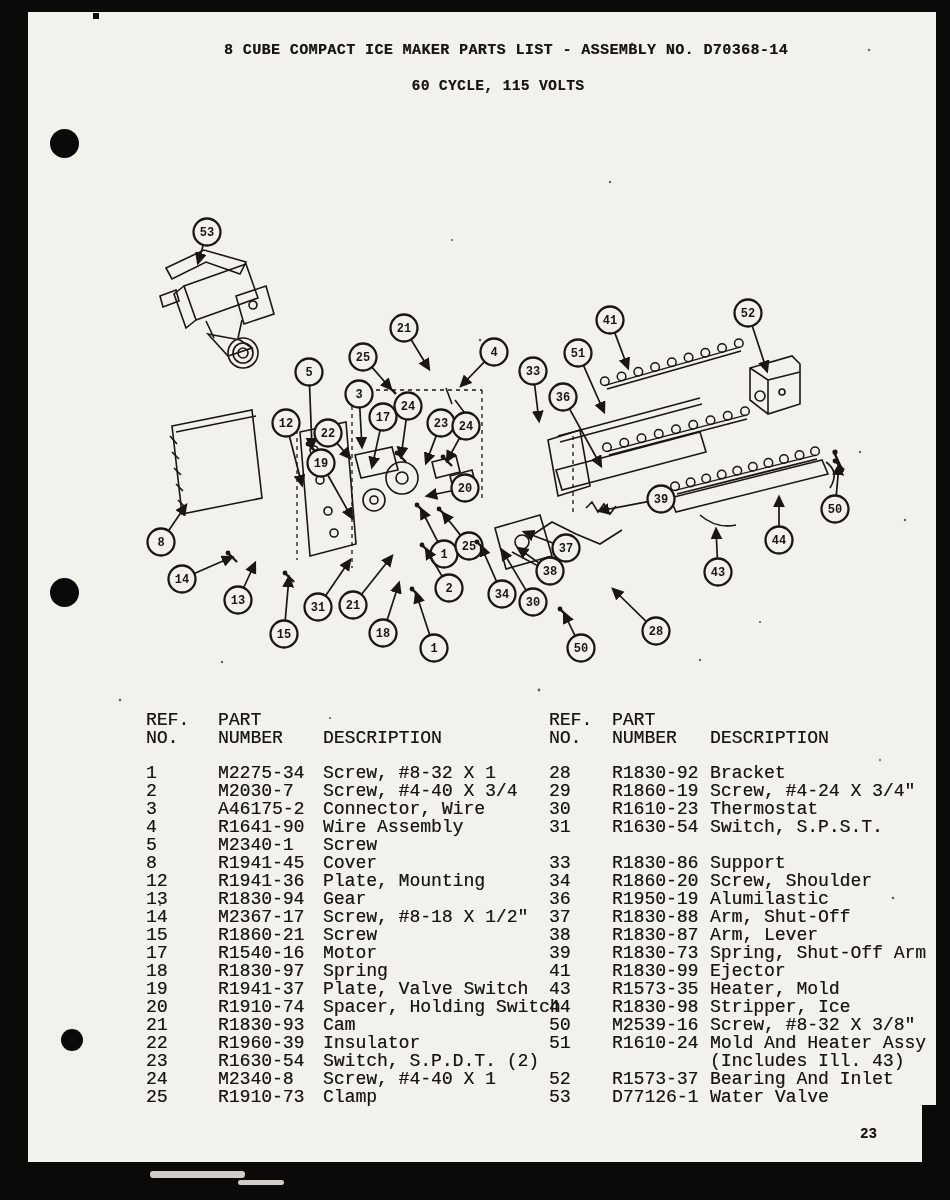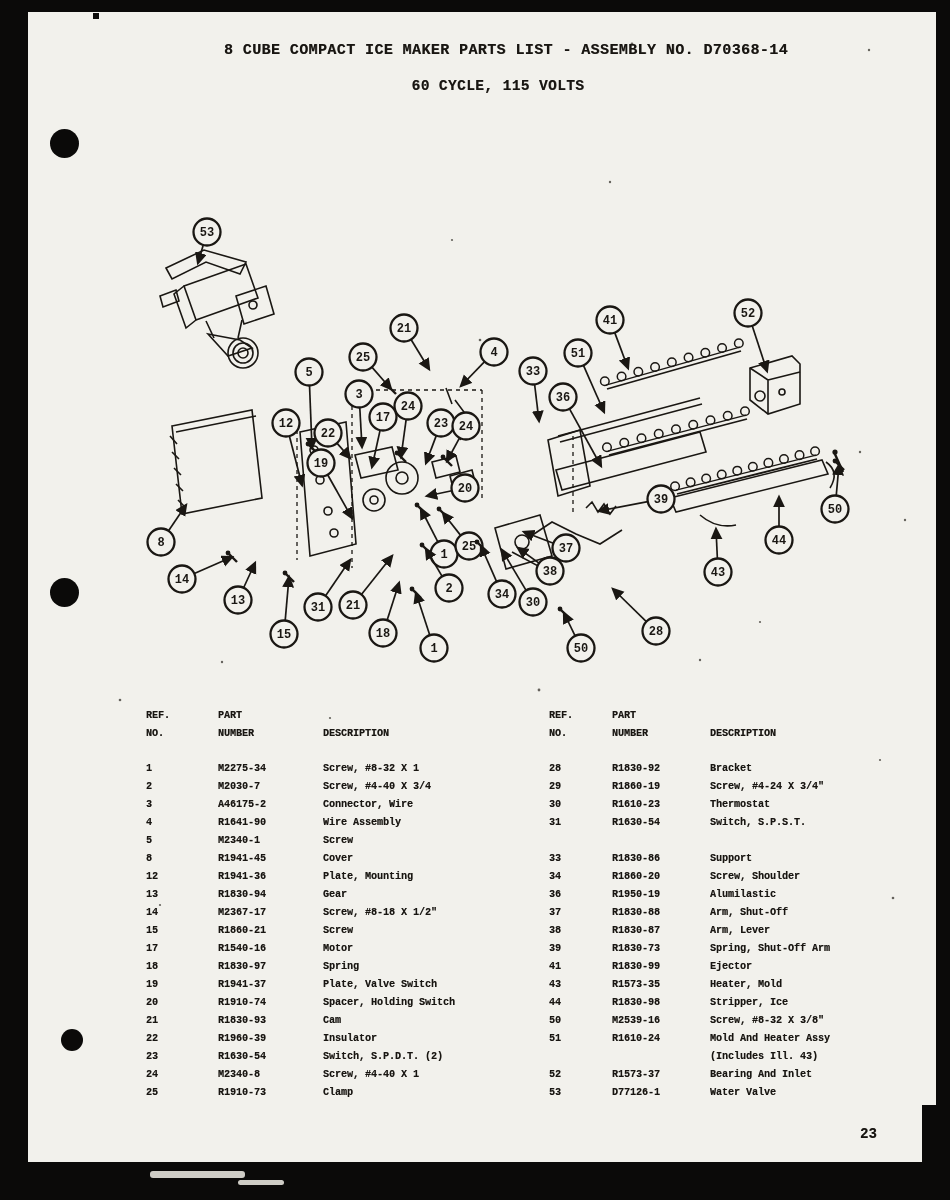--- a/index.html
+++ b/index.html
@@ -7,22 +7,22 @@
         font-family:"Liberation Mono","DejaVu Sans Mono",monospace;}
   .paper{position:absolute;left:28px;top:12px;width:908px;height:1150px;background:#f2f1ec;}
   .hole{position:absolute;border-radius:50%;background:#0b0a09;}
   .blob{position:absolute;background:#0b0a09;}
   .wspeck{position:absolute;background:#cfcdc6;border-radius:3px;}
   .ink{color:#181511;text-shadow:0.35px 0.35px 0 rgba(20,18,14,.55);}
   .title{position:absolute;left:52px;top:42px;width:908px;text-align:center;
          font-weight:bold;font-size:15px;letter-spacing:.4px;}
   .subtitle{position:absolute;left:44px;top:78px;width:908px;text-align:center;
          font-weight:bold;font-size:14.5px;letter-spacing:.4px;}
-  .tbl{position:absolute;display:grid;grid-auto-rows:18px;font-size:10px;
-       font-weight:bold;white-space:pre;}
+  .tbl{position:absolute;display:grid;grid-auto-rows:18px;font-size:18px;
+       font-weight:normal;white-space:pre;}
   .tbl .cell{overflow:visible;}
   #lhead,#lrows{grid-template-columns:72px 105px 260px;}
   #rhead,#rrows{grid-template-columns:63px 98px 240px;}
   #lhead{left:146px;top:710px;}
   #lrows{left:146px;top:763px;}
   #rhead{left:549px;top:710px;}
   #rrows{left:549px;top:763px;}
   .pageno{position:absolute;left:860px;top:1126px;font-size:14px;font-weight:bold;}
   svg{position:absolute;left:0;top:0;pointer-events:none;}
   svg .ln{stroke:#1a1713;fill:none;stroke-width:1.6;}

